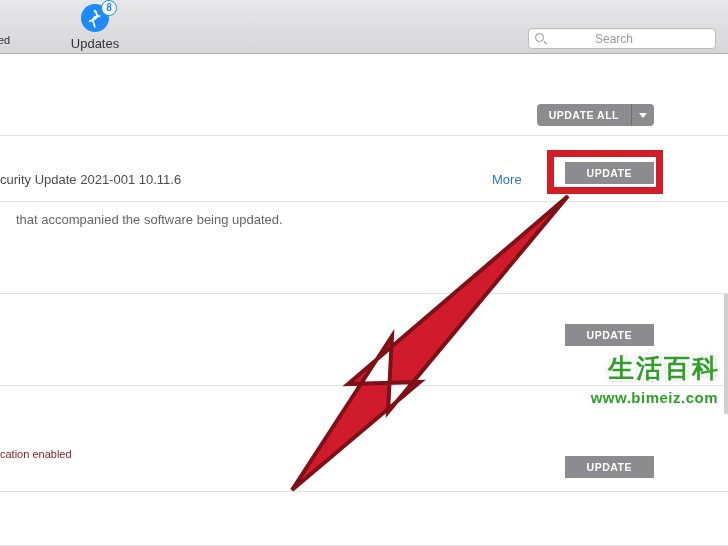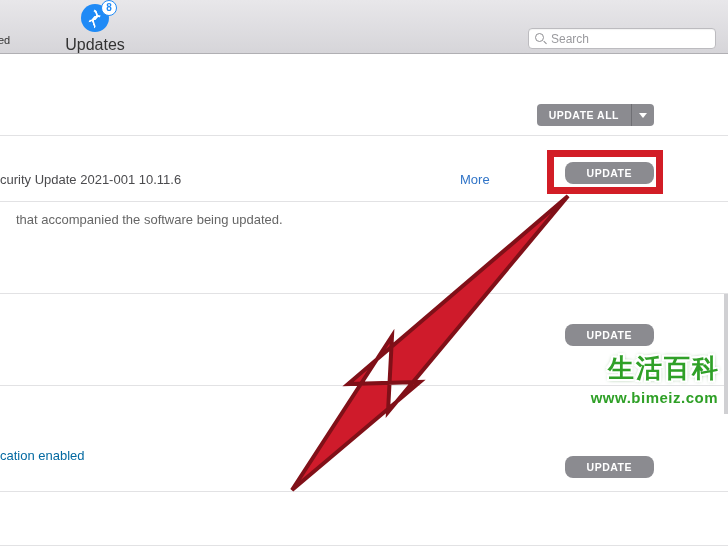--- a/index.html
+++ b/index.html
@@ -78,37 +78,38 @@
       border: 1.5px solid #1f8af6;
       color: #1f8af6;
       border-radius: 8px;
       font-size: 10px;
       font-weight: 600;
       line-height: 14px;
       text-align: center;
       padding: 0 3px;
     }
     .tb-label {
-      font-size: 16px;
+      font-size: 13px;
       color: #333;
       margin-top: 4px;
     }
     .search-wrap {
       position: absolute;
       right: 12px;
       top: 28px;
       width: 188px;
       height: 21px;
       background: #fff;
       border: 1px solid #bcbbbf;
       border-radius: 4px;
       display: flex;
       align-items: center;
       padding: 0 6px;
       box-shadow: inset 0 1px 1px rgba(0,0,0,.05);
+      gap: 44px;
     }
     .search-icon {
       width: 12px; height: 12px;
       margin-right: 4px;
       position: relative;
       flex: 0 0 12px;
     }
     .search-icon::before {
       content: "";
       position: absolute;
@@ -201,50 +202,50 @@
 
     .row-text-1 {
       position: absolute;
       left: 0;
       top: 36px;
       font-size: 13px;
       color: #4b4b4e;
     }
     .more-link {
       position: absolute;
-      left: 460px;
+      left: 492px;
       top: 36px;
       font-size: 13px;
       color: #3074c7;
       cursor: pointer;
     }
     .row-text-1b {
       position: absolute;
       left: 16px;
       top: 10px;
       font-size: 13px;
       color: #666;
     }
     .row-text-3 {
       position: absolute;
       left: 0;
       top: 62px;
-      font-size: 13px;
-      color: #0369a1;
+      font-size: 11px;
+      color: #7f1d1d;
     }
 
     .update-btn {
       position: absolute;
       right: 74px;
       height: 22px;
       padding: 0 22px;
       background: #8b8b90;
       color: #fff;
       border: none;
-      border-radius: 8px;
+      border-radius: 0;
       font-size: 10.5px;
       font-weight: 700;
       letter-spacing: .5px;
       cursor: pointer;
     }
     .btn-pos-1 { top: 26px; }
     .btn-pos-2 { top: 30px; }
     .btn-pos-3 { top: 70px; }
 
     .red-highlight {

